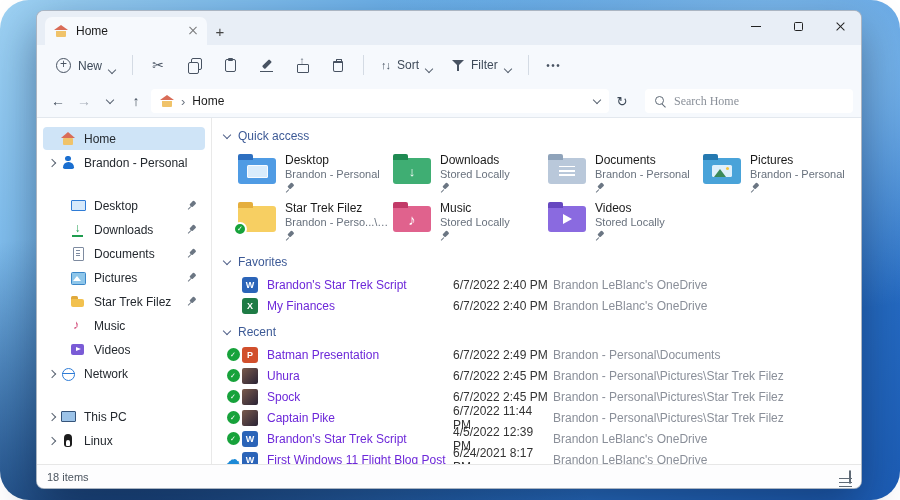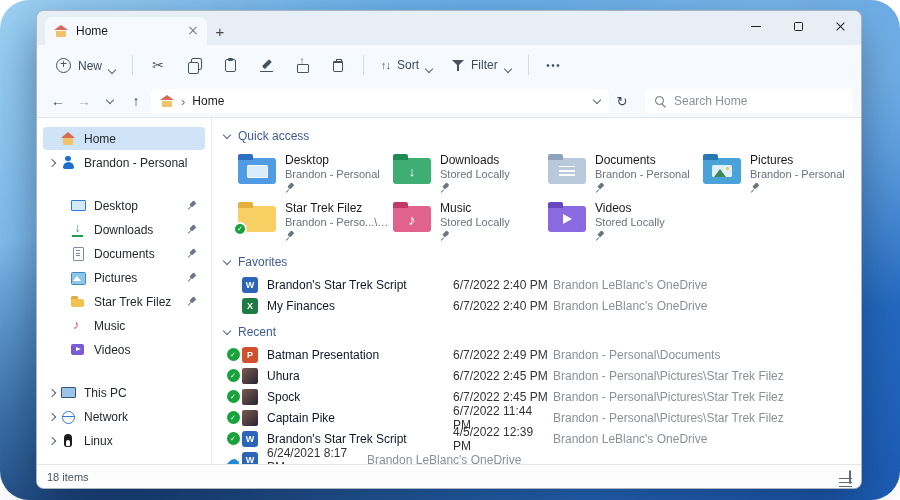--- a/index.html
+++ b/index.html
@@ -74,21 +74,21 @@
   .crumb-sep{color:#6b7480;font-size:13px}.crumb-sep::before{content:"›"}
   .crumb-label{color:#1b1b1b}
   .crumb-spacer{flex:1}
   .mini-house{position:relative;width:14px;height:12px;flex:none}
   .mini-house::before{content:"";position:absolute;left:0;top:0;border-left:7px solid transparent;border-right:7px solid transparent;border-bottom:5.5px solid #d96c57}
   .mini-house::after{content:"";position:absolute;left:2px;top:5.5px;width:10px;height:6.5px;background:#f0c36a;border-radius:0 0 1px 1px}
   .search-box{flex:1;height:24px;background:#fff;border-radius:4px;display:flex;align-items:center;gap:7px;padding:0 9px;margin-left:10px}
   .mag{position:relative;width:13px;height:13px;flex:none}
   .mag::before{content:"";position:absolute;left:1px;top:1px;width:7px;height:7px;border:1.3px solid #5f6a76;border-radius:50%}
   .mag::after{content:"";position:absolute;left:9px;top:8.5px;width:1.4px;height:4.5px;background:#5f6a76;transform:rotate(-45deg)}
-  .search-input{border:none;outline:none;background:transparent;flex:1;font-size:12px;font-family:Liberation Sans, sans-serif;color:#0f172a}
+  .search-input{border:none;outline:none;background:transparent;flex:1;font-size:12px;font-family:Liberation Serif, serif;color:#0f172a}
   .search-input::placeholder{color:#8a9099}
 
   
   .bodyarea{flex:1;display:flex;background:#fff;border-top:1px solid #e3e8ee;overflow:hidden}
   .sidebar{width:175px;border-right:1px solid #e9e9e9;padding-top:8px;overflow:hidden;flex:none}
   .side-item{height:23px;display:flex;align-items:center;margin:1px 6px;padding-left:4px;border-radius:4px;color:#24292f;position:relative}
   .side-item[data-indent="2"]{padding-left:14px}
   .side-item[data-selected="true"]{background:#cfe4f7}
   .side-item[data-gap="true"]{margin-top:20px}
   .side-chev{visibility:hidden;width:13px;flex:none;position:relative;height:10px}
@@ -175,21 +175,21 @@
   .file-row[data-status="cloud"] .st-cloud{display:block}
   .ficon{width:16px;height:16px;border-radius:3px;display:flex;align-items:center;justify-content:center;
     color:#fff;font-size:9px;font-weight:bold;flex:none;margin-right:9px}
   .file-row[data-ficon="word"] .ficon{background:#2b64b8}
   .file-row[data-ficon="word"] .ficon::before{content:"W"}
   .file-row[data-ficon="excel"] .ficon{background:#1e7b45}
   .file-row[data-ficon="excel"] .ficon::before{content:"X"}
   .file-row[data-ficon="powerpoint"] .ficon{background:#d14f2c}
   .file-row[data-ficon="powerpoint"] .ficon::before{content:"P"}
   .file-row[data-ficon="image"] .ficon{background:linear-gradient(135deg,#7a5a4c,#2a2335);border-radius:2px}
-  .row-name{width:186px;white-space:nowrap;overflow:hidden;text-overflow:ellipsis;color:#0f172a}
+  .row-name{width:186px;white-space:nowrap;overflow:hidden;text-overflow:ellipsis;color:#6d28d9}
   .row-date{width:100px;color:#333;flex:none}
   .row-loc{flex:1;color:#8a8f99;white-space:nowrap;overflow:hidden;text-overflow:ellipsis}
 
   
   .statusbar{height:24px;background:#fdfdfe;border-top:1px solid #e7e7e7;display:flex;align-items:center;
     padding:0 10px;font-size:11px;color:#4c5560;flex:none}
   .sb-icons{margin-left:auto;display:flex;gap:10px;align-items:center}
   .sb-lines{position:relative;width:13px;height:10px}
   .sb-lines::before{content:"";position:absolute;left:0;top:1px;width:13px;height:1.3px;background:#5f6a76;box-shadow:0 4px 0 #5f6a76,0 8px 0 #5f6a76}
   .sb-thumb{width:12px;height:10px;border:1.2px solid #5f6a76;border-radius:2px}
@@ -343,31 +343,31 @@
 
           </div>
 
           <div class="side-item" data-icon="videos" data-indent="2">
             <span class="side-chev"></span>
             <span class="sicon"></span>
             <span class="slabel">Videos</span>
 
           </div>
 
+          <div class="side-item" data-icon="network" data-chevron="true" data-indent="1">
+            <span class="side-chev"></span>
+            <span class="sicon"></span>
+            <span class="slabel">Network</span>
+
+          </div>
+
           <div class="side-item" data-icon="thispc" data-chevron="true" data-indent="1" data-gap="true">
             <span class="side-chev"></span>
             <span class="sicon"></span>
             <span class="slabel">This PC</span>
-
-          </div>
-
-          <div class="side-item" data-icon="network" data-chevron="true" data-indent="1">
-            <span class="side-chev"></span>
-            <span class="sicon"></span>
-            <span class="slabel">Network</span>
 
           </div>
 
           <div class="side-item" data-icon="linux" data-chevron="true" data-indent="1">
             <span class="side-chev"></span>
             <span class="sicon"></span>
             <span class="slabel">Linux</span>
 
           </div>
         </div>
@@ -557,20 +557,21 @@
               <span class="row-date">4/5/2022 12:39 PM</span>
               <span class="row-loc">Brandon LeBlanc's OneDrive</span>
             </div>
 
             <div class="file-row" data-ficon="word" data-status="cloud">
               <span class="row-status">
 
                 <span class="st-cloud"></span>
               </span>
               <span class="ficon"></span>
+              <span class="row-name">First Windows 11 Flight Blog Post</span>
               <span class="row-date">6/24/2021 8:17 PM</span>
               <span class="row-loc">Brandon LeBlanc's OneDrive</span>
             </div>
           </div>
 
       </div>
     </div>
 
     <div class="statusbar">
       <span>18 items</span>

